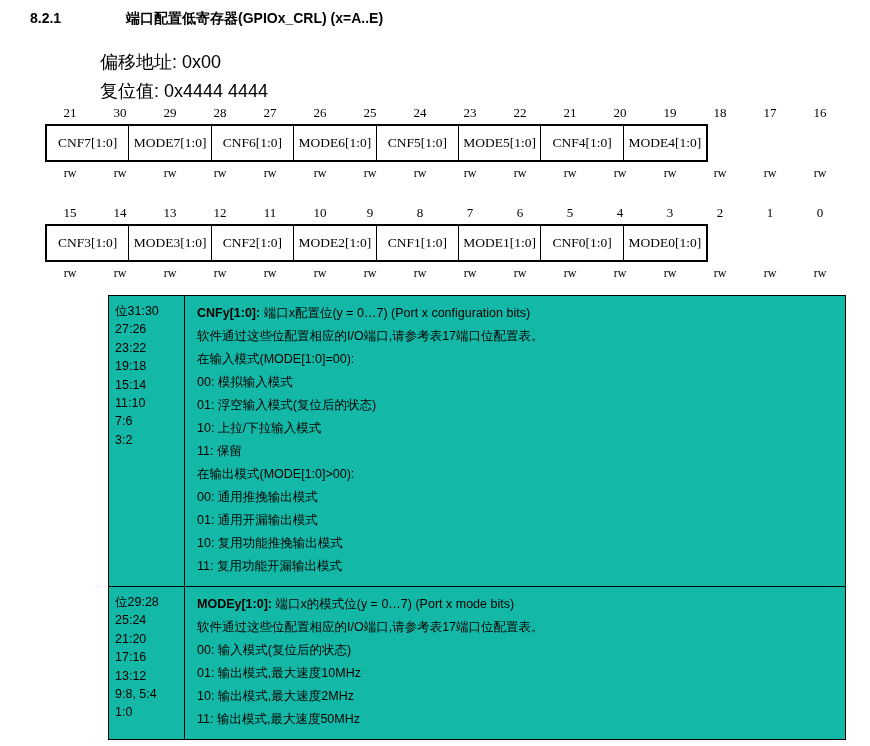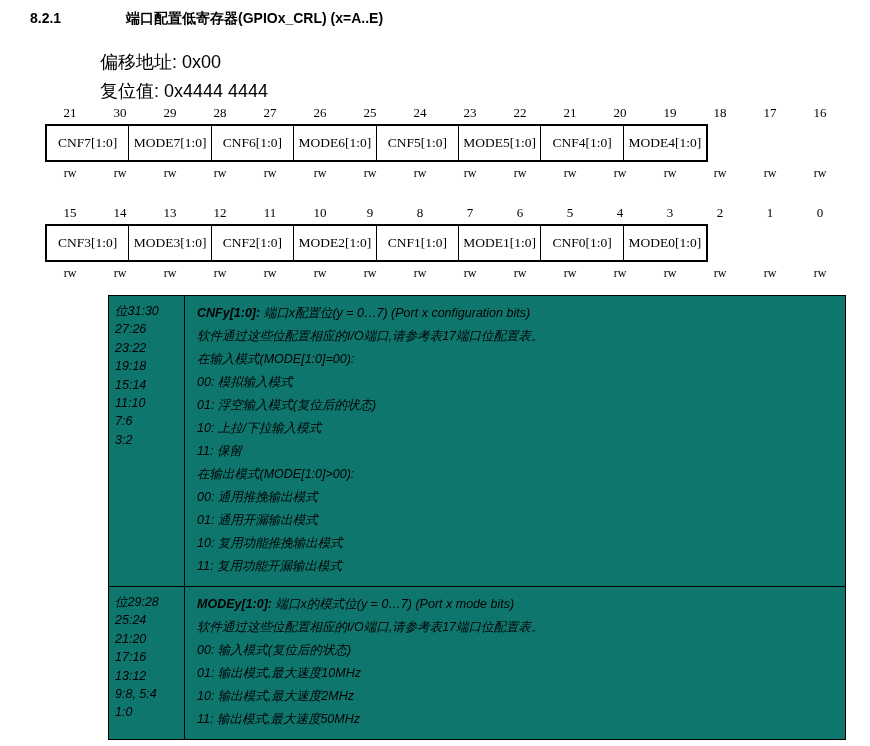--- a/index.html
+++ b/index.html
@@ -81,22 +81,21 @@
   .fieldrow .cell:last-child { border-right: none; }
 
   
   .desc-table {
     position: absolute;
     left: 108px;
     top: 295px;
     width: 738px;
     border: 1px solid #000;
     box-sizing: border-box;
-    background: #0f766e;
-    font-style: italic;
+    background: #14b8a6;
   }
   .desc-row {
     display: flex;
     border-bottom: 1px solid #000;
   }
   .desc-row:last-child { border-bottom: none; }
   .desc-bits {
     width: 76px;
     box-sizing: border-box;
     border-right: 1px solid #000;

